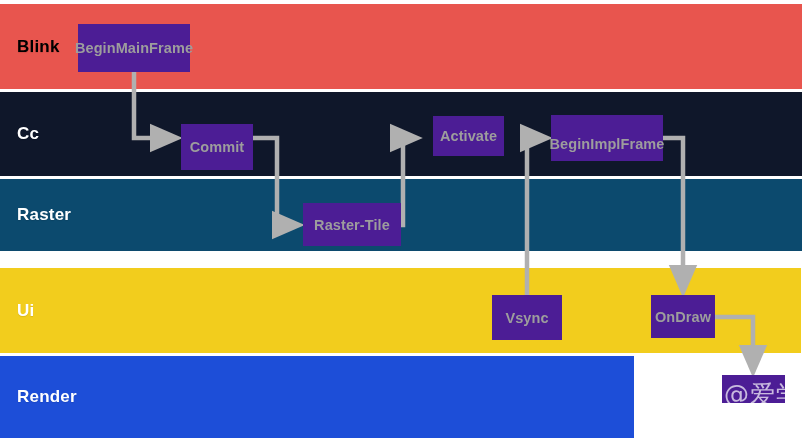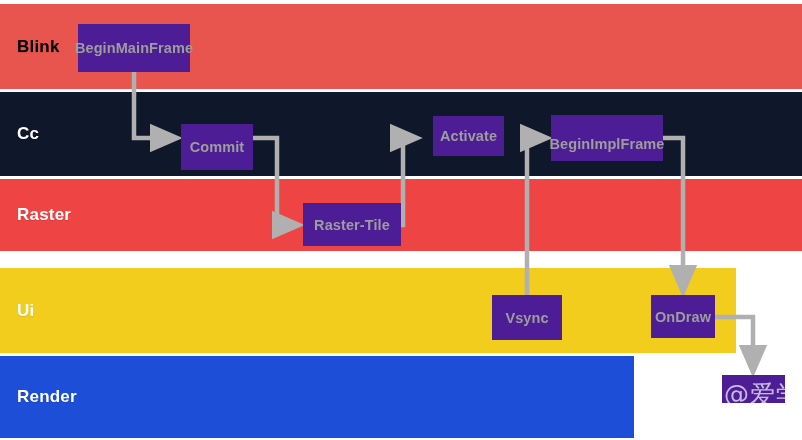--- a/index.html
+++ b/index.html
@@ -79,24 +79,24 @@
 <body>
 
 <div id="diagram">
 
   <div class="lane" id="lane-blink" style="left: 0px; top: 4px; width: 802px; height: 85px; background: rgb(232, 85, 78);">
     <span class="lane-label" style="color: #000000;">Blink</span>
   </div>
   <div class="lane" id="lane-cc" style="left: 0px; top: 92px; width: 802px; height: 84px; background: #0f172a;">
     <span class="lane-label" style="color: rgb(255, 255, 255);">Cc</span>
   </div>
-  <div class="lane" id="lane-raster" style="left: 0px; top: 179px; width: 802px; height: 72px; background: #ef4444;">
+  <div class="lane" id="lane-raster" style="left: 0px; top: 179px; width: 802px; height: 72px; background: #0c4a6e;">
     <span class="lane-label" style="color: rgb(255, 255, 255);">Raster</span>
   </div>
-  <div class="lane" id="lane-ui" style="left: 0px; top: 268px; width: 736px; height: 85px; background: rgb(242, 205, 29);">
+  <div class="lane" id="lane-ui" style="left: 0px; top: 268px; width: 801px; height: 85px; background: rgb(242, 205, 29);">
     <span class="lane-label" style="color: rgb(255, 255, 255);">Ui</span>
   </div>
   <div class="lane" id="lane-render" style="left: 0px; top: 356px; width: 634px; height: 82px; background: #1d4ed8;">
     <span class="lane-label" style="color: rgb(255, 255, 255);">Render</span>
   </div>
 
   <svg id="connectors" viewBox="0 0 802 440" width="802" height="440" xmlns="http://www.w3.org/2000/svg">
     <defs>
       <marker id="arrowhead" markerWidth="9" markerHeight="9" refX="5.0" refY="3.6" orient="auto" markerUnits="strokeWidth">
         <path d="M0,0.4 L7.4,3.6 L0,6.8 z" fill="#b0b0b0"></path>

